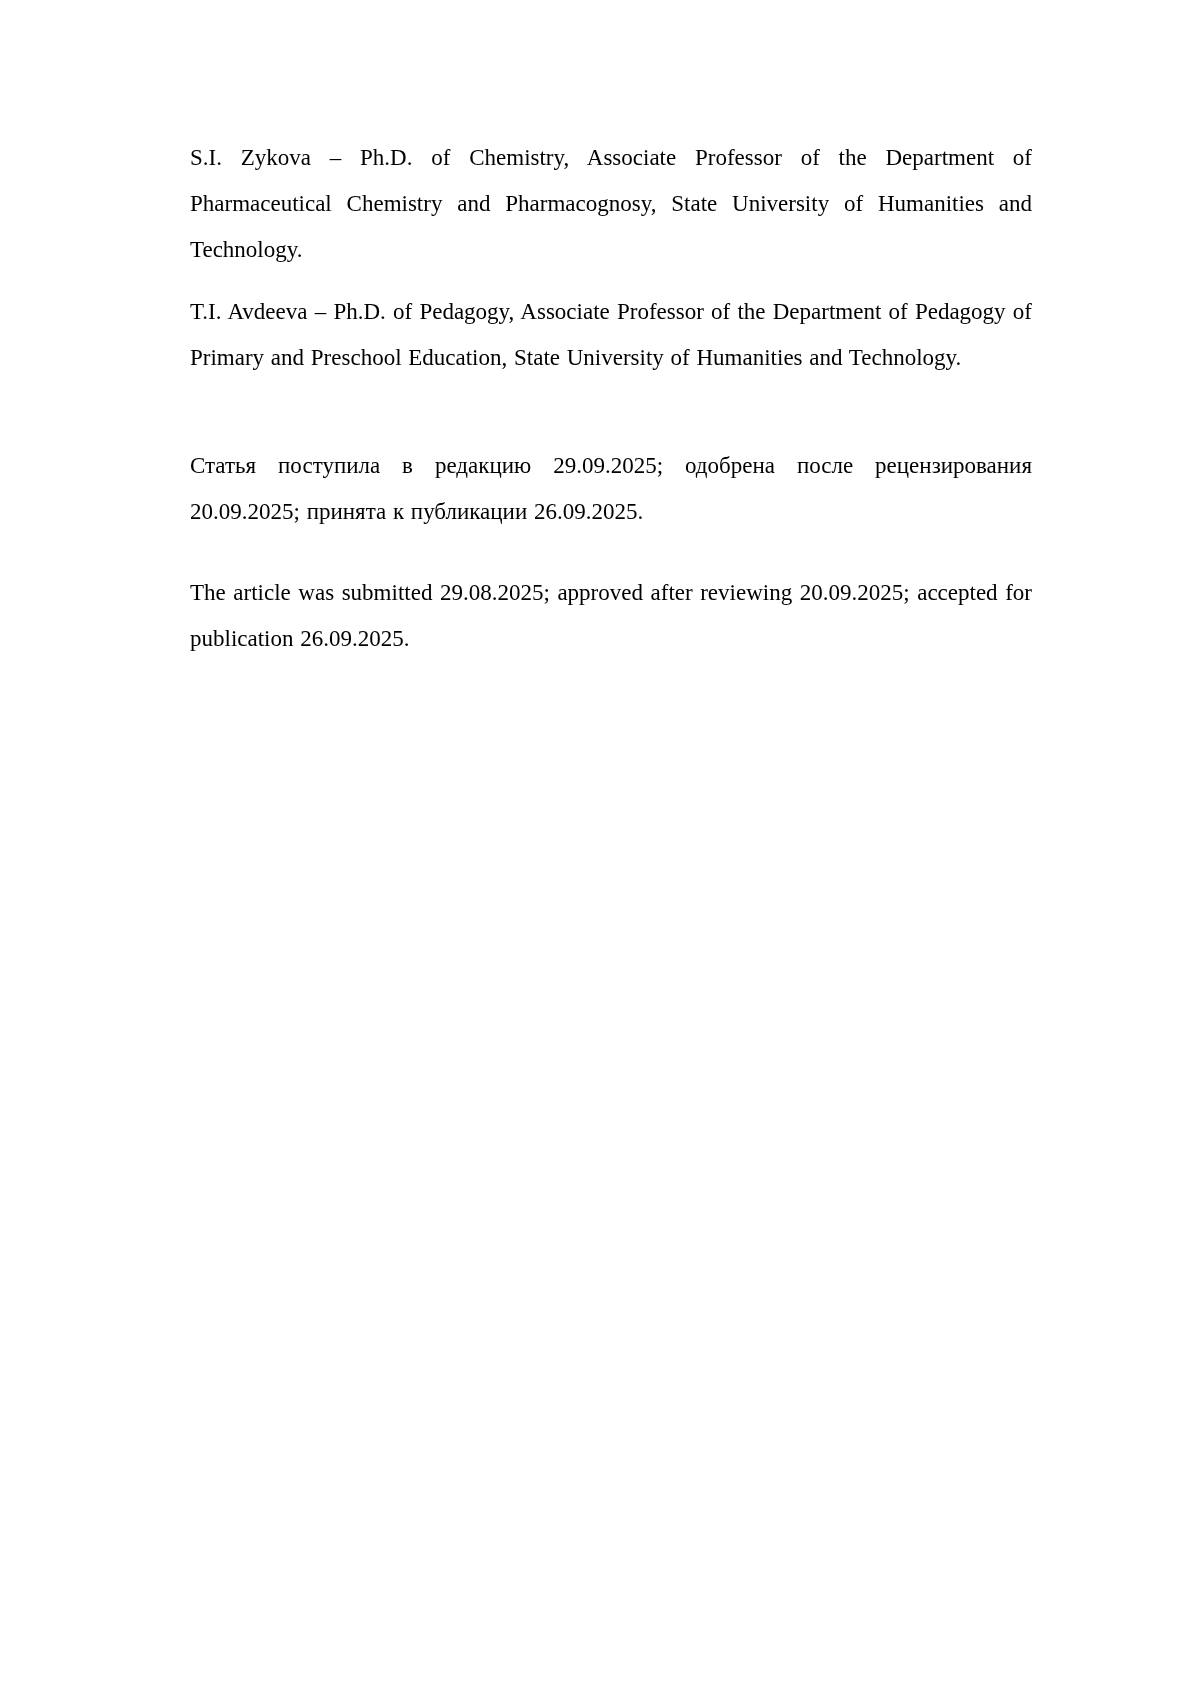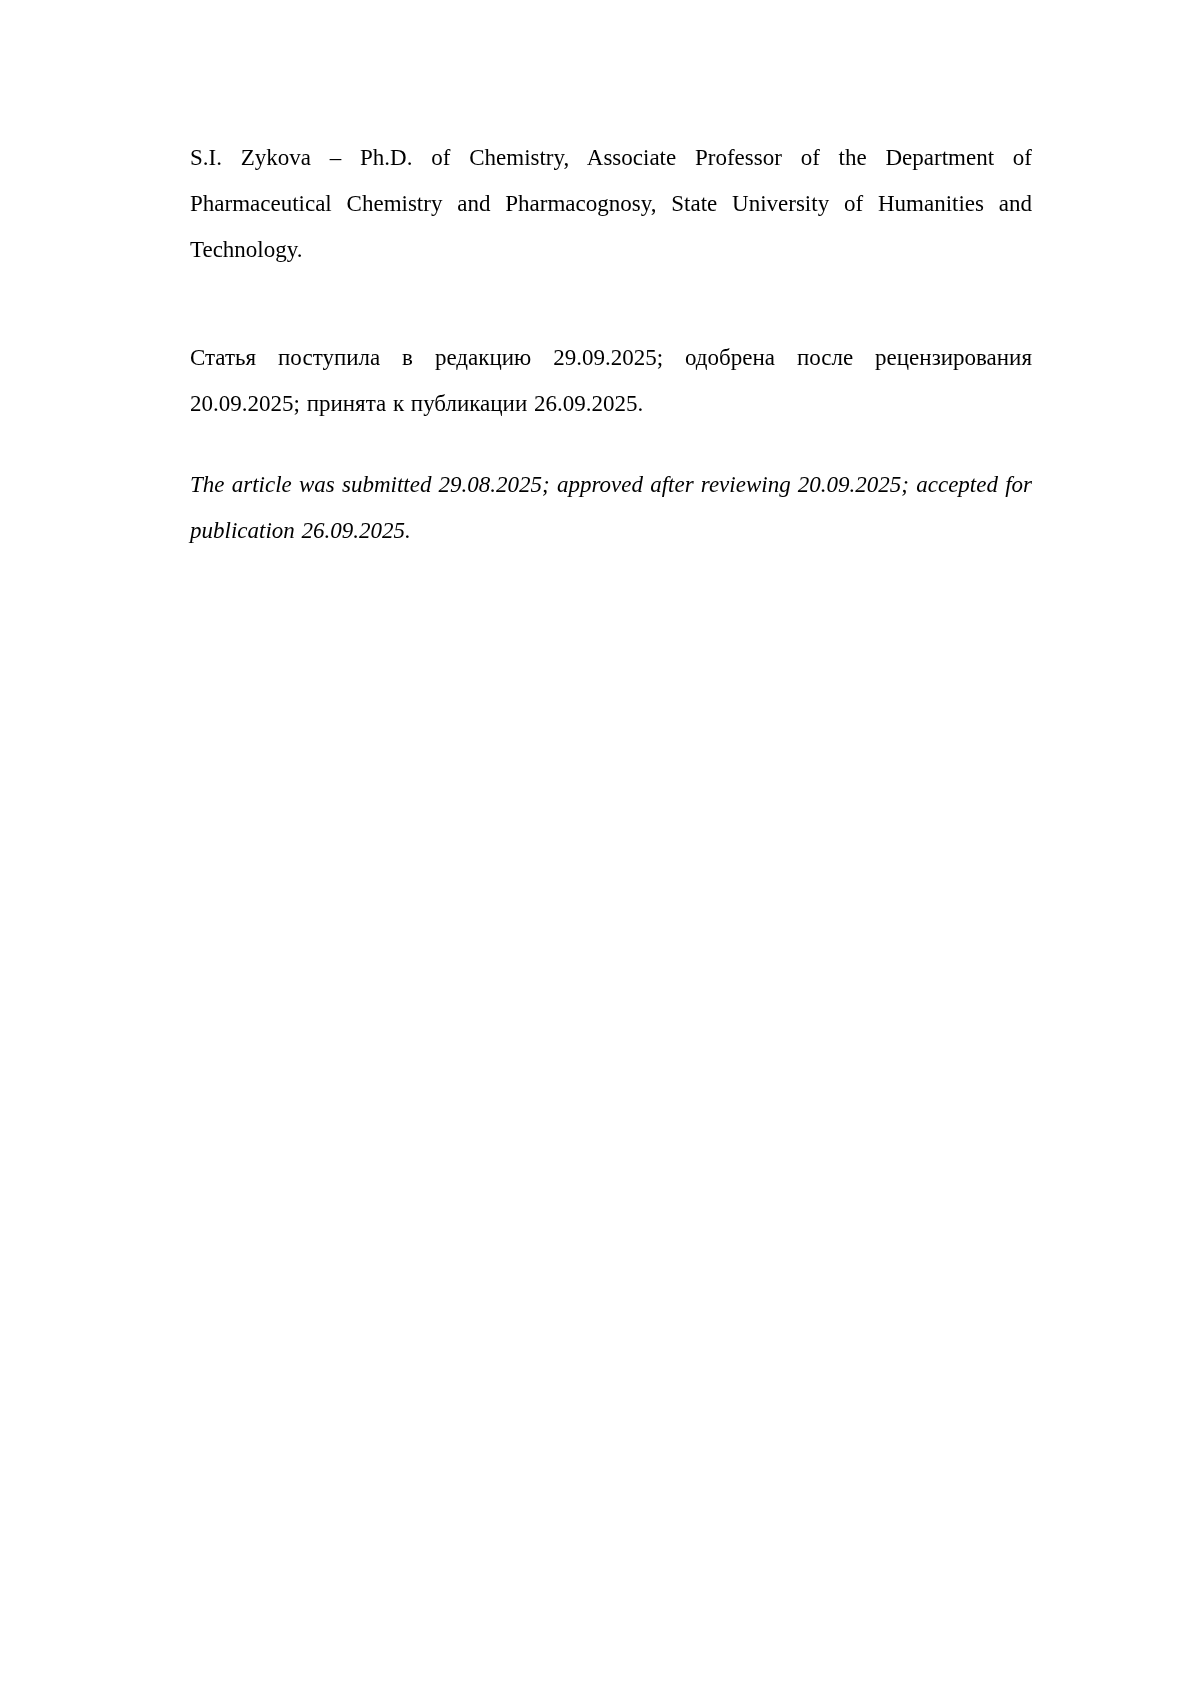--- a/index.html
+++ b/index.html
@@ -36,30 +36,30 @@
   }
 
   p.author-par { margin: 0; }
 
   p.submission-ru {
     margin-top: 46px; 
   }
 
   p.submission-en {
     margin-top: 19px; 
-    font-style: italic;
   }
 </style>
 </head>
 <body>
 
 <div class="page">
   <div class="page-content">
 
     <p class="doc-par author-par">S.I. Zykova – Ph.D. of Chemistry, Associate Professor of the Department of Pharmaceutical Chemistry and Pharmacognosy, State University of Humanities and Technology.</p>
 
+    <p class="doc-par author-par">T.I. Avdeeva – Ph.D. of Pedagogy, Associate Professor of the Department of Pedagogy of Primary and Preschool Education, State University of Humanities and Technology.</p>
 
     <p class="doc-par submission-ru">Статья поступила в редакцию 29.09.2025; одобрена после рецензирования 20.09.2025; принята к публикации 26.09.2025.</p>
 
     <p class="doc-par submission-en">The article was submitted 29.08.2025; approved after reviewing 20.09.2025; accepted for publication 26.09.2025.</p>
 
   </div>
 </div>
 
 </body></html>

